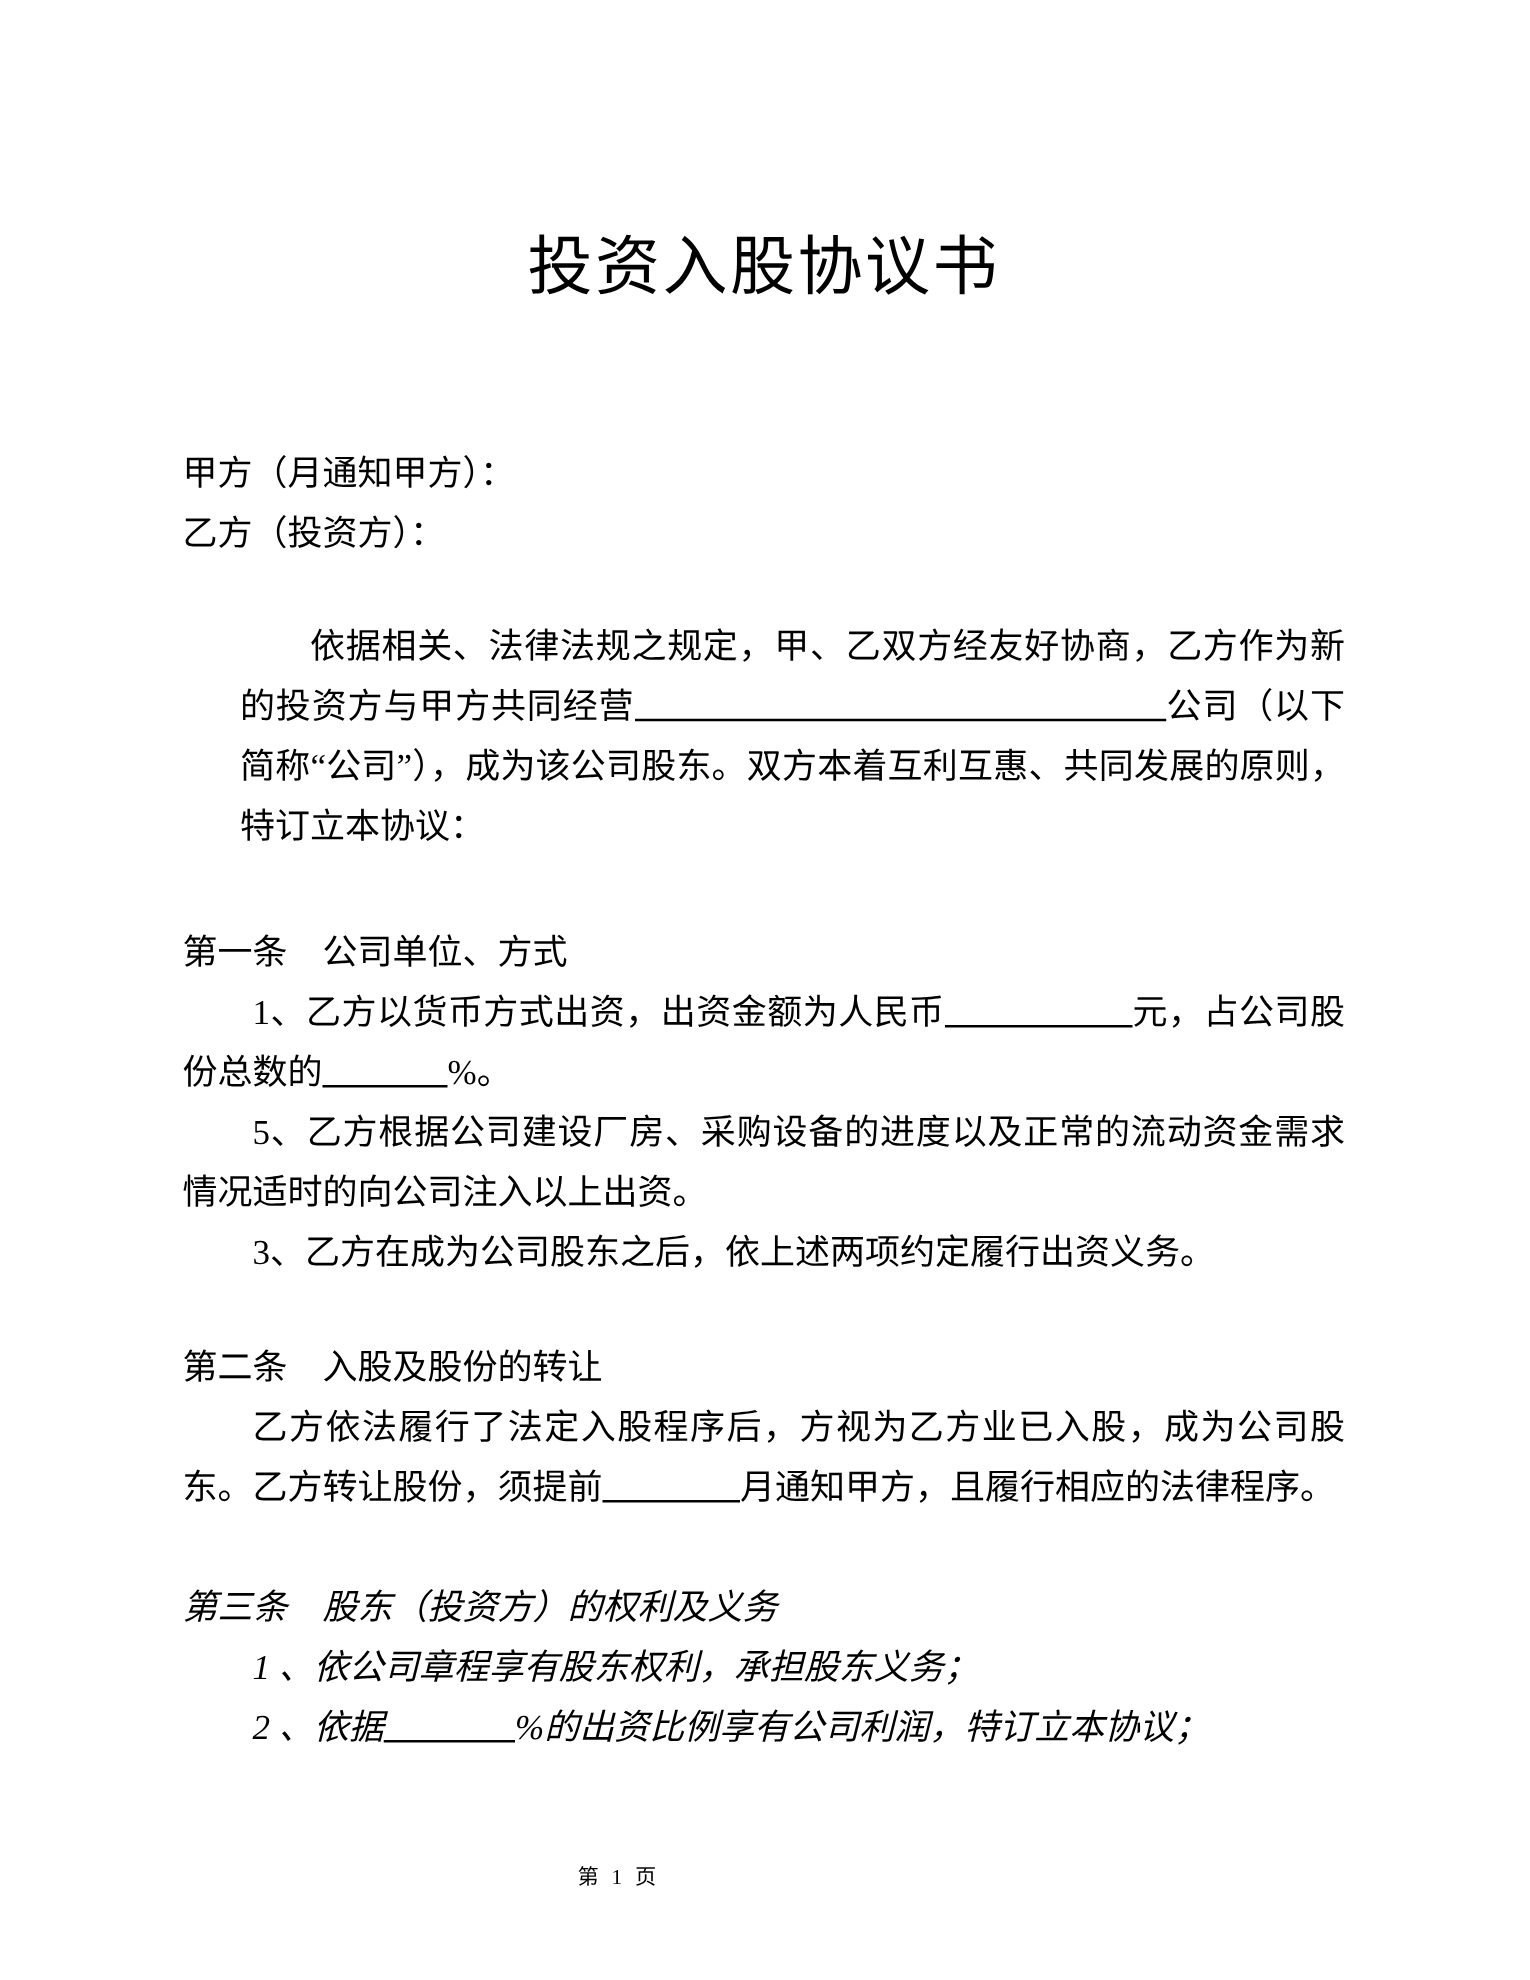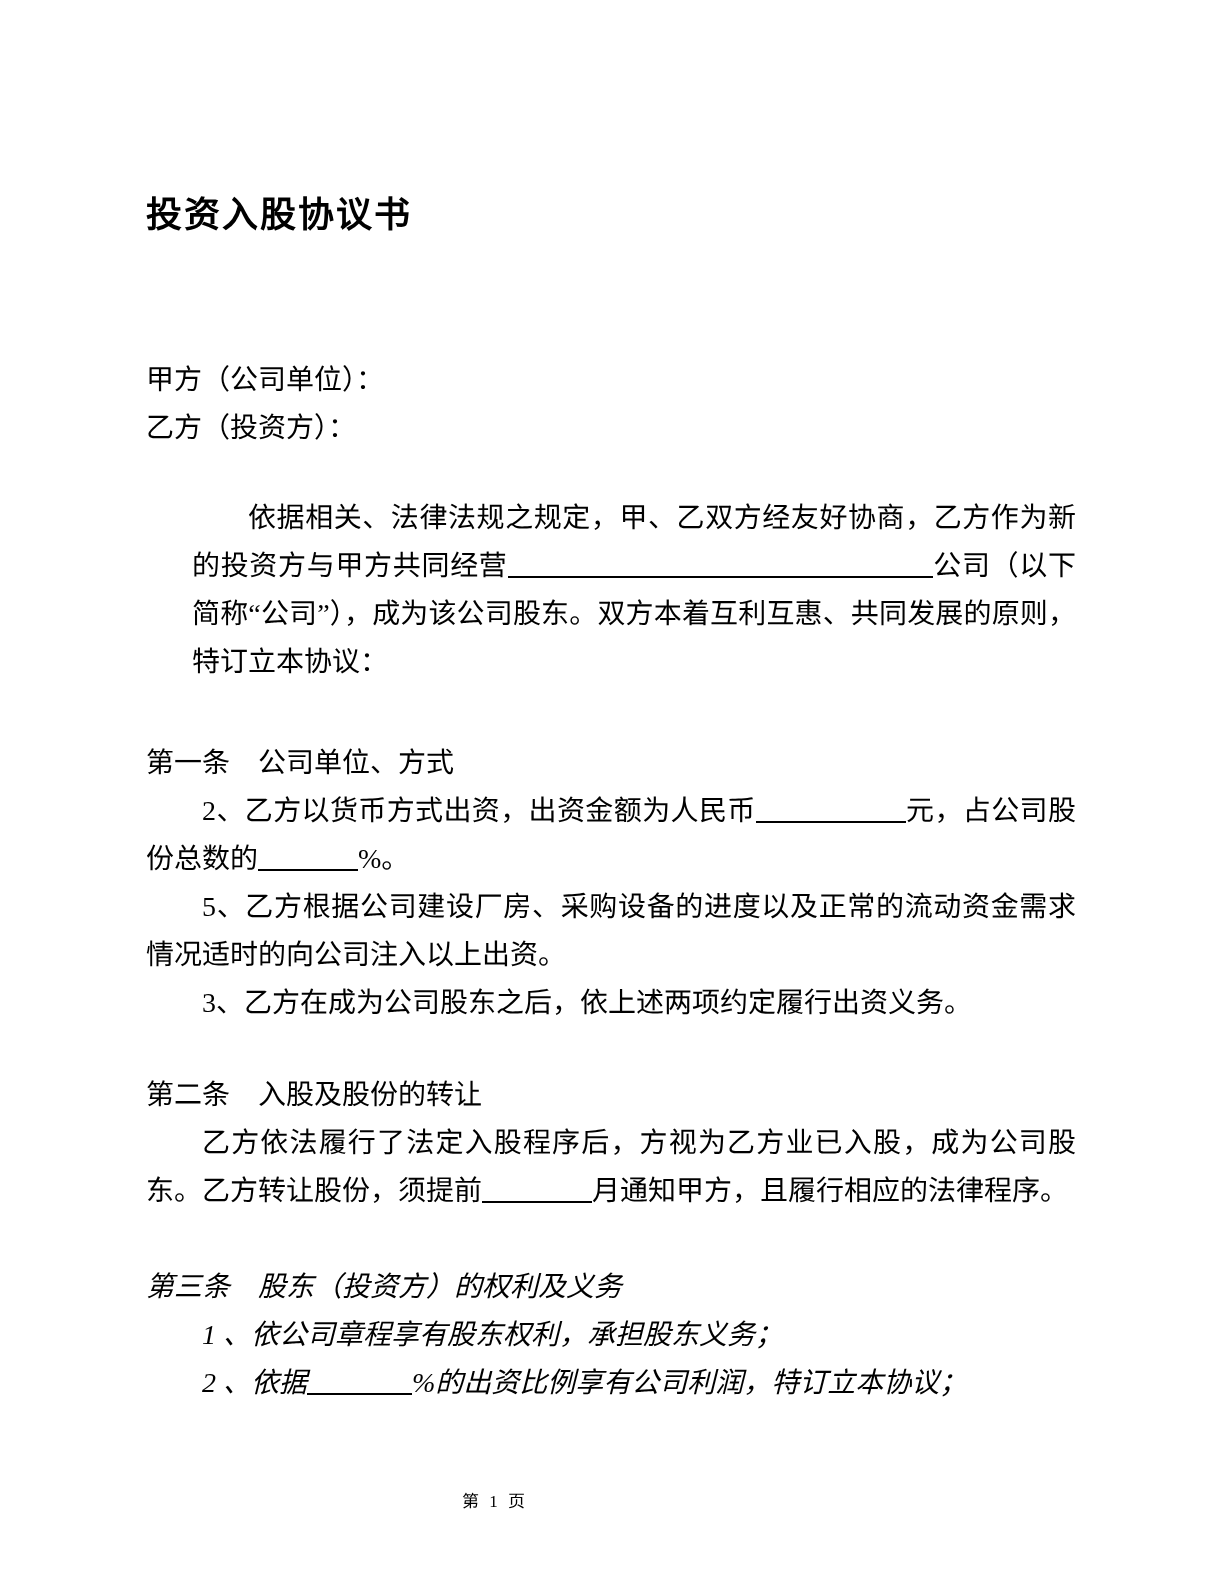--- a/index.html
+++ b/index.html
@@ -12,23 +12,24 @@
   }
   .page {
     position: relative;
     width: 1224px;
     height: 1584px;
     background: #ffffff;
     padding-top: 186px;
     overflow: hidden;
   }
   .doc-title {
-    font-size: 36px;
+    font-size: 52px;
     line-height: 58px;
-    font-weight: 700;
+    font-weight: 400;
+    text-align: center;
     width: 930px;
     margin-left: 146px;
     letter-spacing: 2px;
   }
   .content {
     width: 930px;
     margin-left: 146px;
     font-size: 28px;
     line-height: 48px;
     text-align: justify;
@@ -68,31 +69,31 @@
 </head>
 <body>
 
 <div class="page">
 
   <h1 class="doc-title">投资入股协议书</h1>
 
   <div class="content">
 
     <div class="parties">
-      <p><span>甲方（公司单位）：</span></p>
+      <p><span>甲方（月通知甲方）：</span></p>
       <p><span>乙方（投资方）：</span></p>
     </div>
 
     <div class="intro">
       <p class="indent"><span>依据相关、法律法规之规定，甲、乙双方经友好协商，乙方作为新的投资方与甲方共同经营</span><span class="blank blank-company"></span><span>公司（以下简称“公司”），成为该公司股东。双方本着互利互惠、共同发展的原则，特订立本协议：</span></p>
     </div>
 
     <div class="sec1">
       <p><span>第一条　公司单位、方式</span></p>
-      <p class="indent"><span>2、乙方以货币方式出资，出资金额为人民币</span><span class="blank blank-amount"></span><span>元，占公司股份总数的</span><span class="blank blank-pct1"></span><span>%。</span></p>
+      <p class="indent"><span>1、乙方以货币方式出资，出资金额为人民币</span><span class="blank blank-amount"></span><span>元，占公司股份总数的</span><span class="blank blank-pct1"></span><span>%。</span></p>
       <p class="indent"><span>5、乙方根据公司建设厂房、采购设备的进度以及正常的流动资金需求情况适时的向公司注入以上出资。</span></p>
       <p class="indent"><span>3、乙方在成为公司股东之后，依上述两项约定履行出资义务。</span></p>
     </div>
 
     <div class="sec2">
       <p><span>第二条　入股及股份的转让</span></p>
       <p class="indent"><span>乙方依法履行了法定入股程序后，方视为乙方业已入股，成为公司股东。乙方转让股份，须提前</span><span class="blank blank-months"></span><span>月通知甲方，且履行相应的法律程序。</span></p>
     </div>
 
     <div class="sec3">

